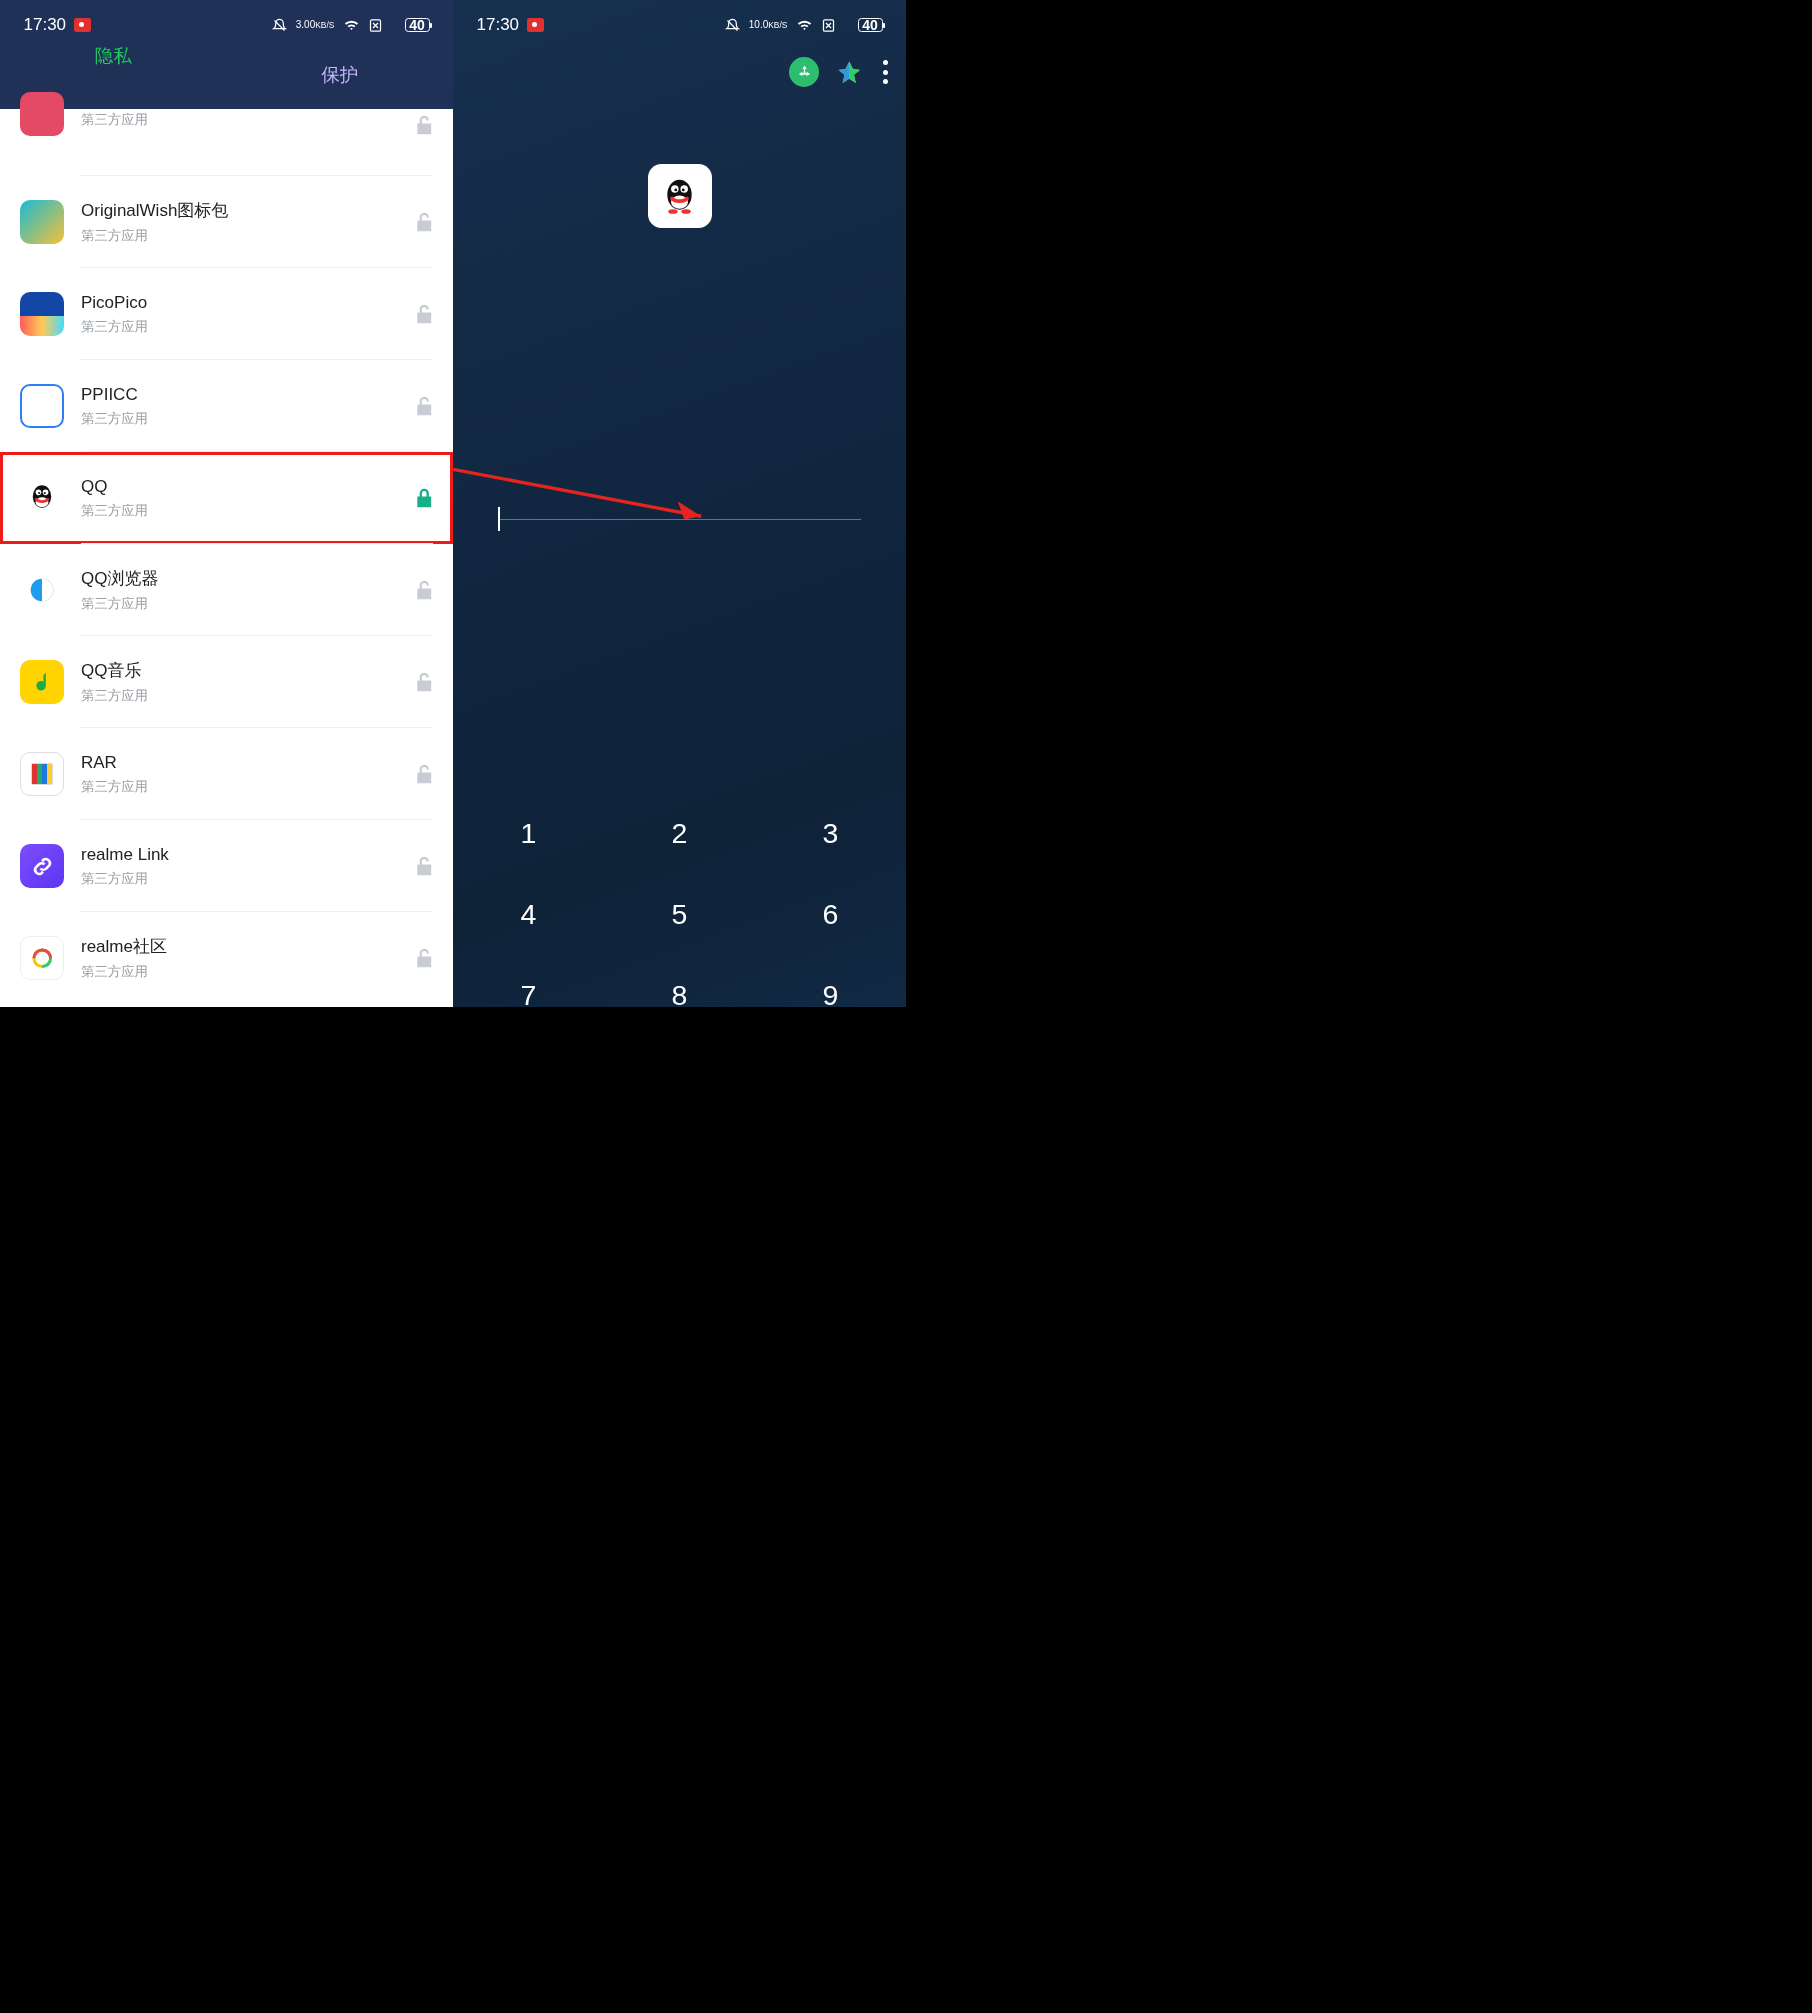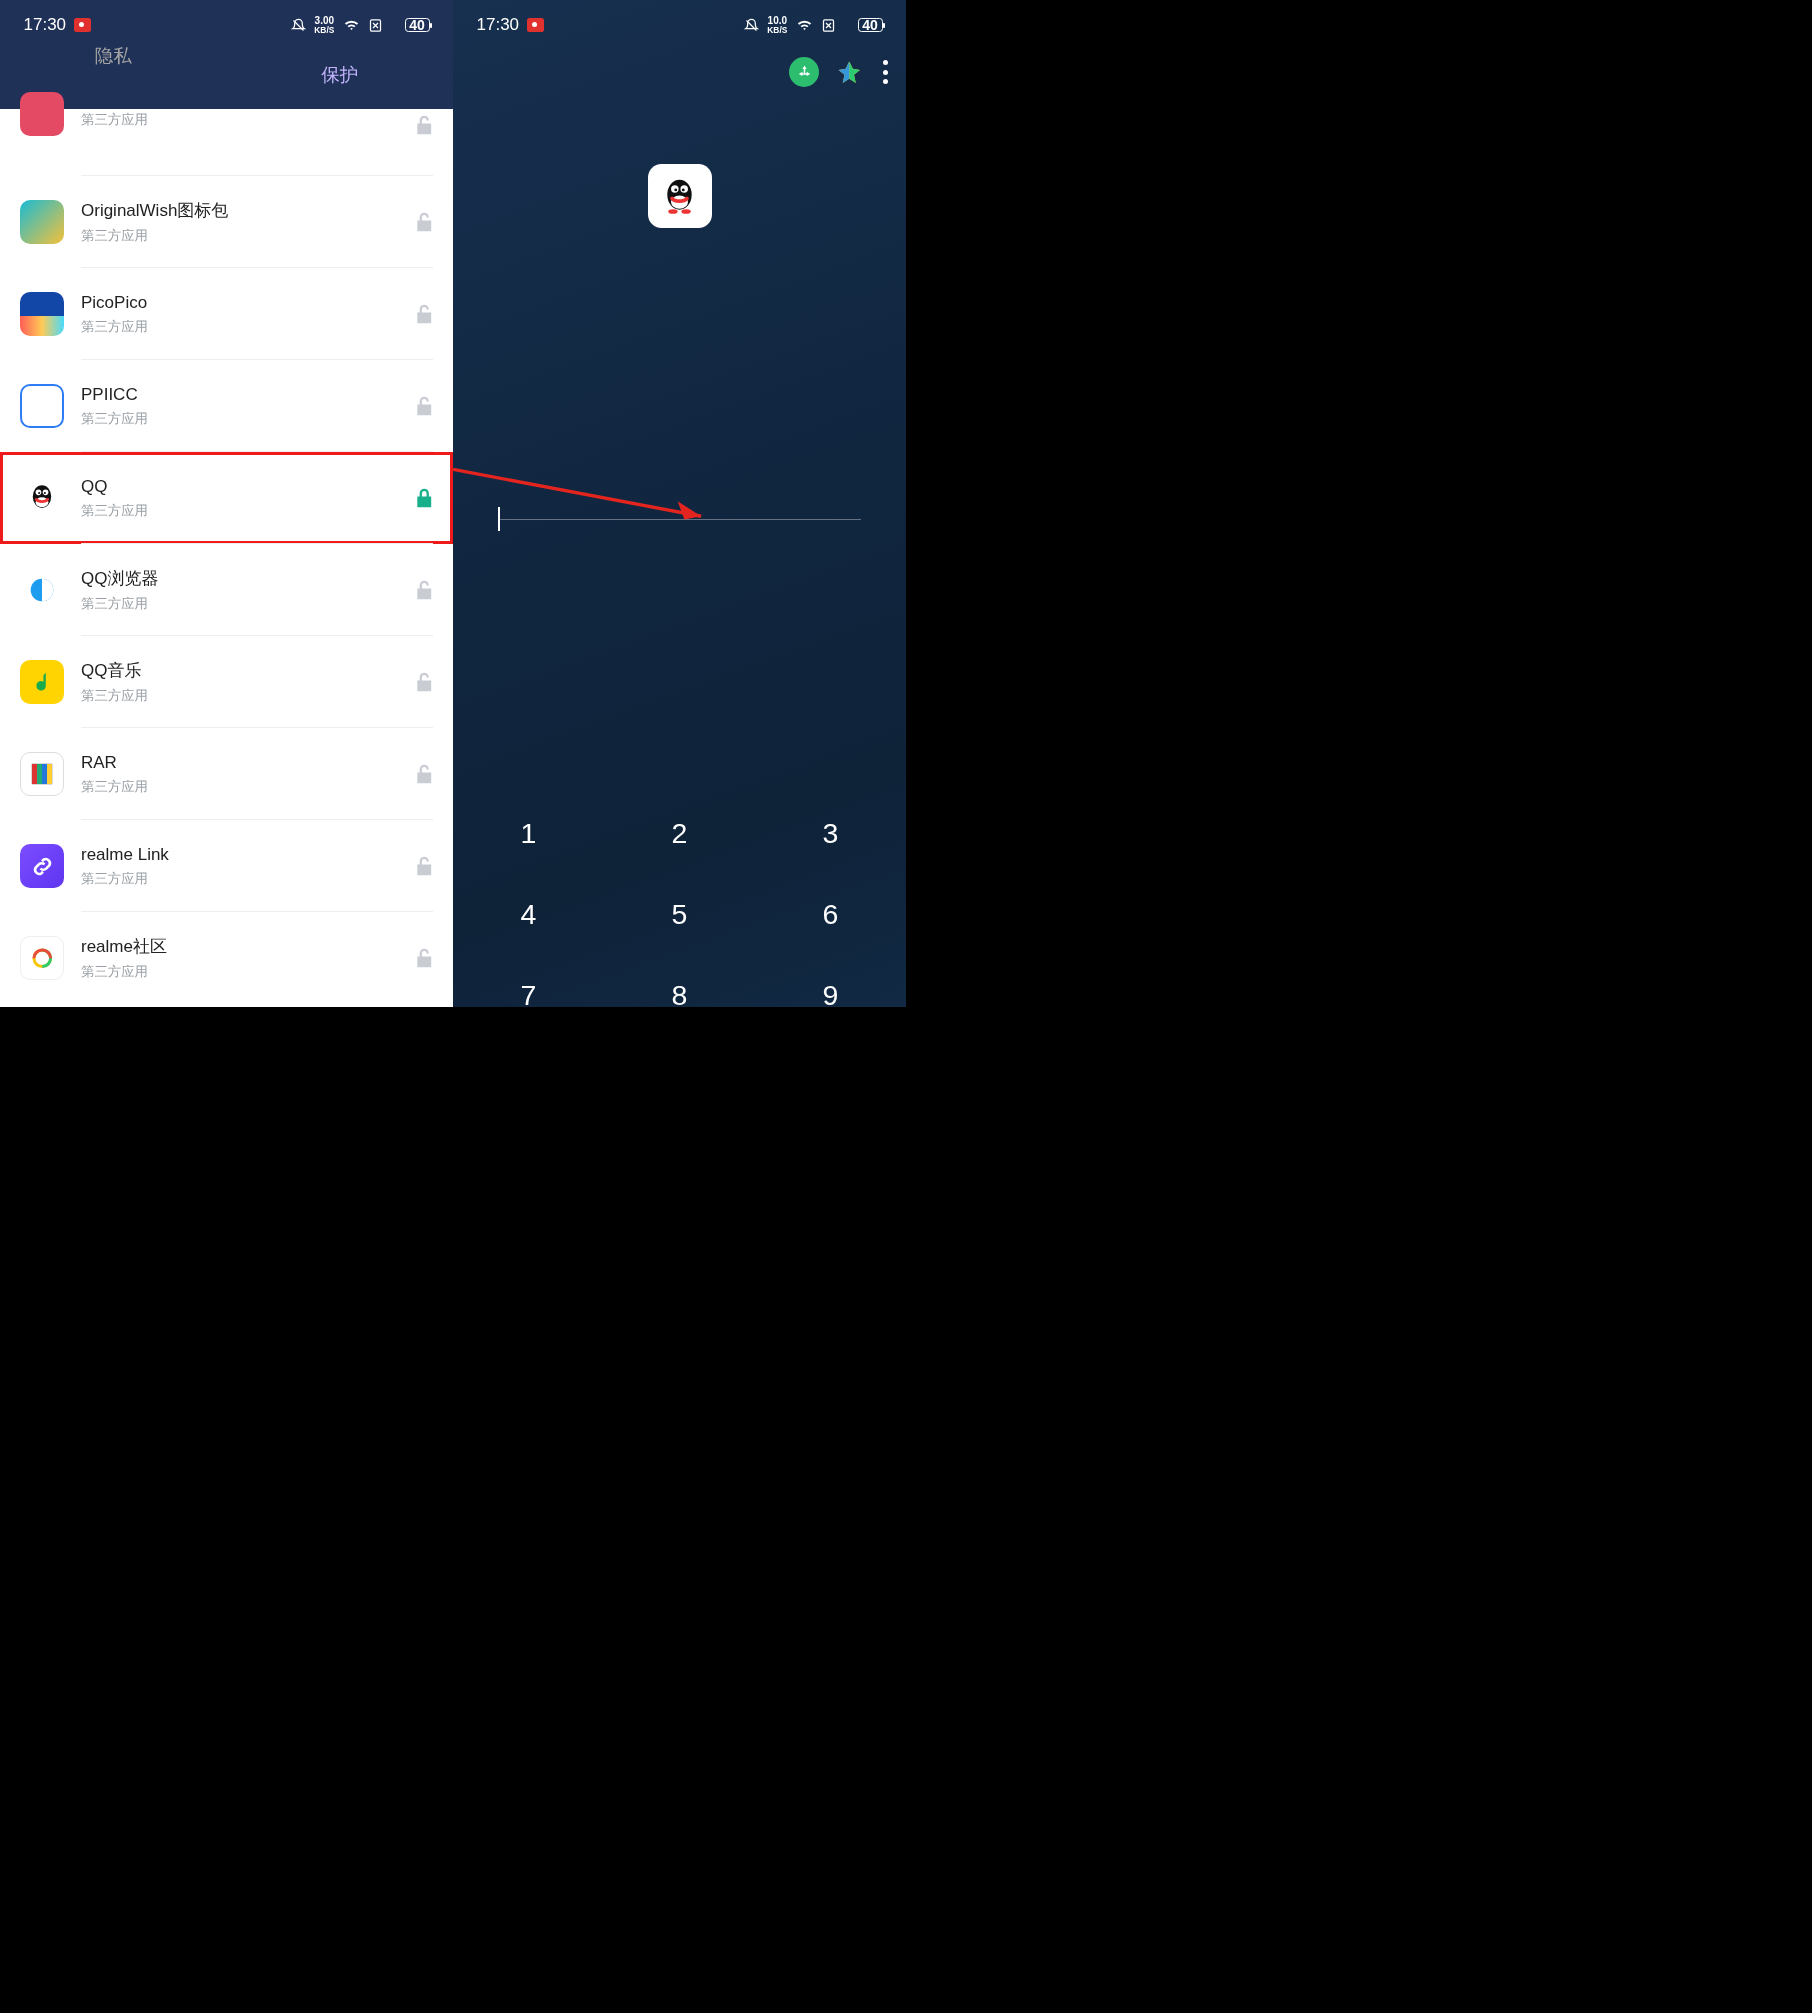--- a/index.html
+++ b/index.html
@@ -5,35 +5,35 @@
   * { box-sizing: border-box; margin: 0; padding: 0; font-family: -apple-system, "PingFang SC", "Microsoft YaHei", sans-serif; }
   body { width: 906px; height: 1007px; display: flex; background: #000; }
   .pane { width: 453px; height: 1167px; position: relative; overflow: hidden; }
 
   
   .statusbar { height: 50px; display: flex; align-items: center; justify-content: space-between; padding: 0 23.5px; color: #fff; font-size: 17px; font-weight: 500; }
   .statusbar .left { display: flex; align-items: center; gap: 8.4px; }
   .statusbar .right { display: flex; align-items: center; gap: 8.4px; }
   .rec { width: 17px; height: 13.4px; background: #e1312e; border-radius: 2.5px; position: relative; }
   .rec::before { content:""; position:absolute; left:4.2px; top:4.2px; width:5px; height:5px; background:#fff; border-radius:50%; }
-  .netrate { display:flex; flex-direction:column; align-items:center; line-height:1; font-size:10px; font-weight:700; }
+  .netrate { display:flex; flex-direction:row; align-items:center; line-height:1; font-size:10px; font-weight:400; }
   .netrate .unit { font-size:8.4px; }
   .bell { width:15px; height:15px; position:relative; }
   .bell svg { display:block; }
   .wifi svg, .data svg { display:block; }
   .batt { display:flex; align-items:center; gap:3.4px; }
   .batt .box { width:25px; height:13.4px; border:1.3px solid #fff; border-radius:3.4px; display:flex; align-items:center; justify-content:center; font-size:14px; font-weight:600; position:relative;margin-left:13px; }
   .batt .box::after { content:""; position:absolute; right:-3.4px; top:3.4px; width:1.7px; height:5px; background:#fff; border-radius:0.8px; }
 
   
   .pane-left { background:#fff; }
   .hdr { background:#1f3157; height:109px; }
   .tabs { display:flex; height:59px; }
   .tab { flex:1; display:flex; flex-direction:column; align-items:center; justify-content:center; gap:6.7px; color:#c4b5fd; font-size:18.5px; font-weight:500; }
-  .tab.active { color:#a3a3a3;gap:48px; }
+  .tab.active { color:#22c55e;gap:48px; }
   .tab .underline { width:23.5px; height:3.4px; background:transparent; border-radius:1.7px; }
   .tab.active .underline { background:#fff; }
 
   .applist { background:#fff; }
   .row { display:flex; align-items:center; height:92px; padding:4px 20px; position:relative; }
   .row .sep { position:absolute; left:81px; right:20px; bottom:0; height:0.8px; background:#eee; }
   .row.first { height:67px; align-items:flex-start; padding-top:5px; }
   .row.first .appicon { margin-top:-22px; }
   .row.first .meta { margin-top:-3.4px; }
   .appicon { width:44px; height:44px; border-radius:10px; margin-right:17px; flex-shrink:0; display:flex; align-items:center; justify-content:center; font-size:23.5px; color:#fff; font-weight:700; }

